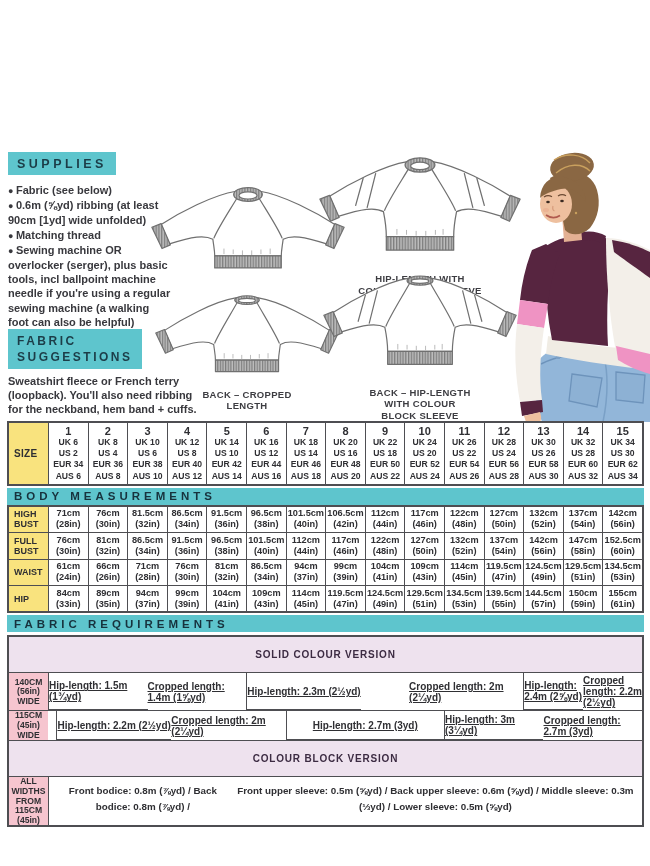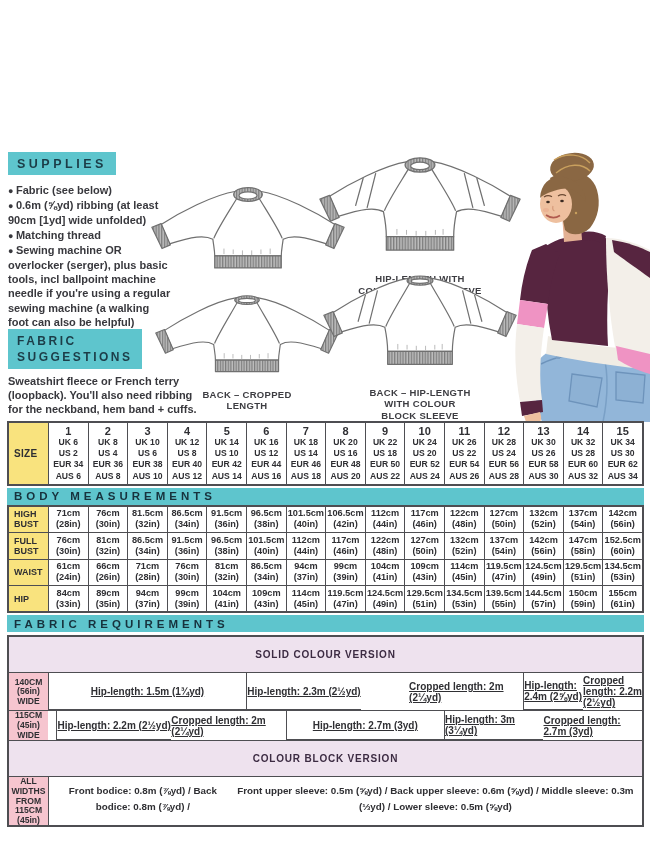--- a/index.html
+++ b/index.html
@@ -511,20 +511,21 @@
 
     <div class="fr-wrap">
       <div class="lav-bar">SOLID COLOUR VERSION</div>
 
       <div class="grid16 fr-row">
         <div class="fr-label">140CM
 (56in)
 WIDE</div>
         <div class="fr-group sp5">
           <div>Hip-length: 1.5m (1¾yd)</div>
+          <div>Cropped length: 1.4m (1⅝yd)</div>
         </div>
         <div class="fr-group sp7">
           <div>Hip-length: 2.3m (2½yd)</div>
           <div>Cropped length: 2m (2¼yd)</div>
         </div>
         <div class="fr-group sp3">
           <div>Hip-length: 2.4m (2⅝yd)</div>
           <div>Cropped length: 2.2m (2½yd)</div>
         </div>
       </div>

